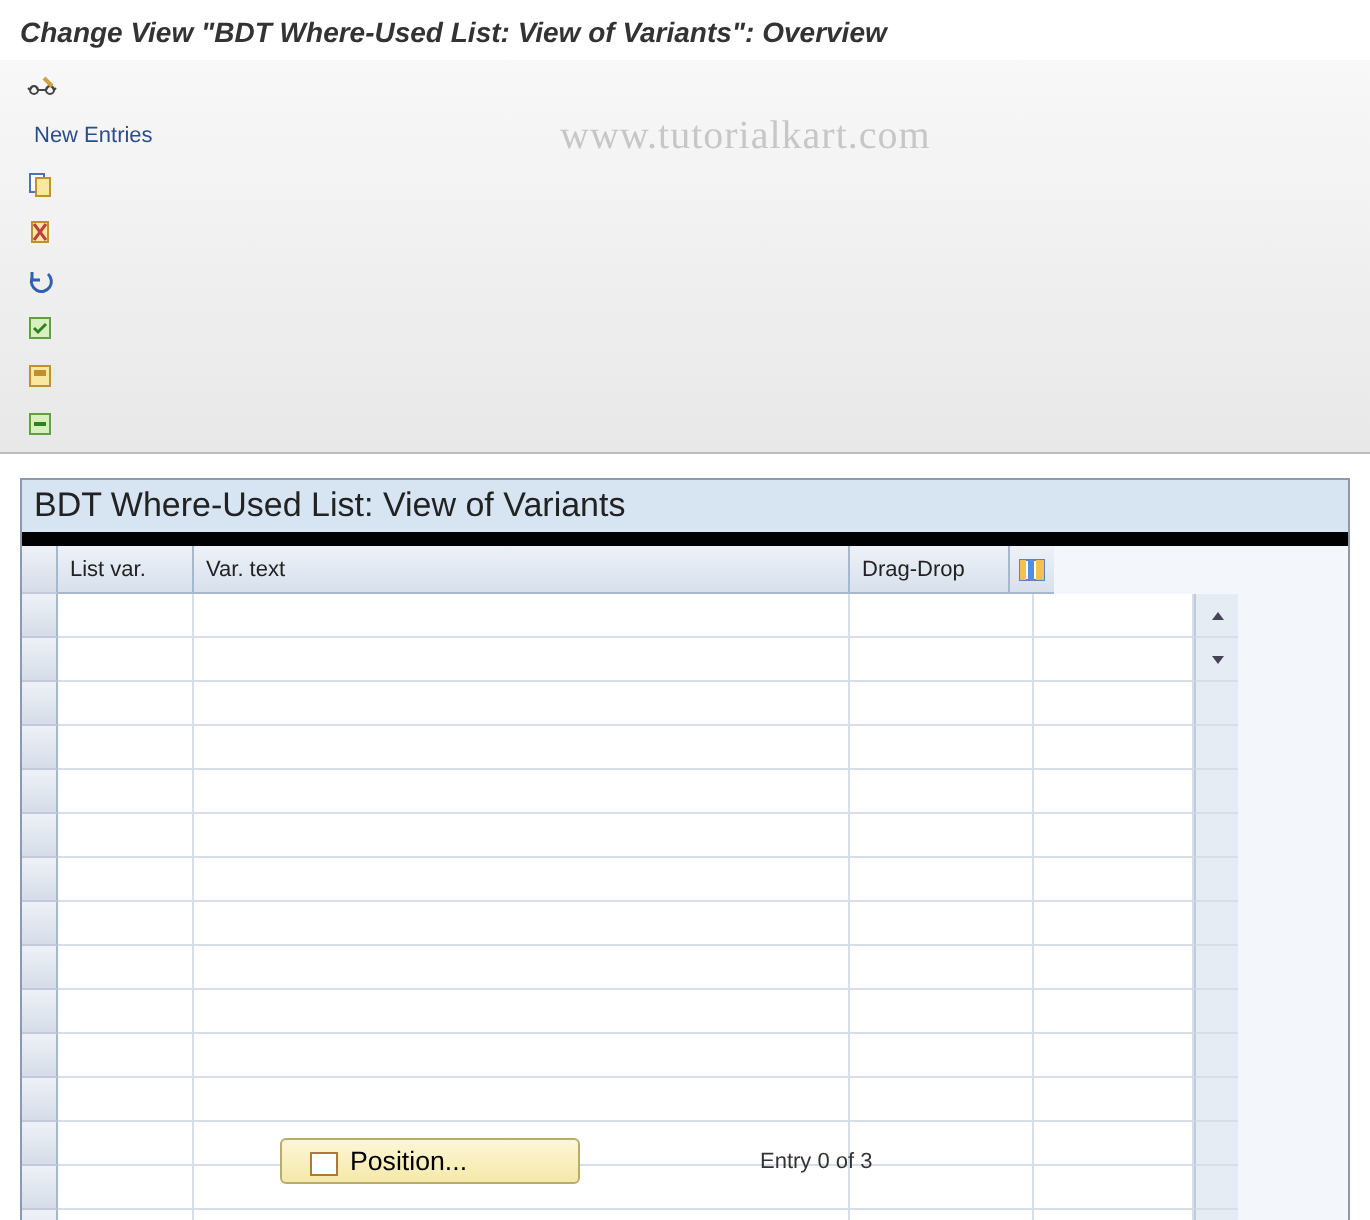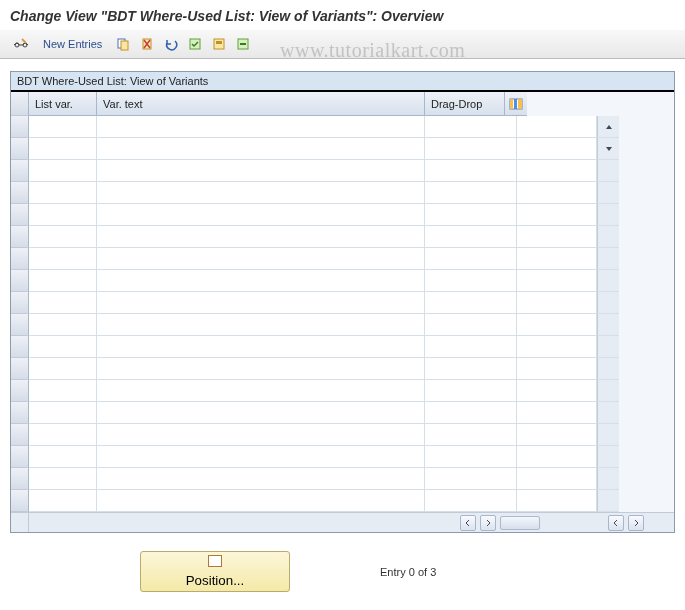--- a/index.html
+++ b/index.html
@@ -21,20 +21,21 @@
       background: #fff;
     }
     .toolbar {
       display: flex;
       align-items: flex-start;
       gap: 4px;
       padding: 4px 10px;
       border-bottom: 1px solid #bbb;
       background: linear-gradient(#f8f8f8, #e8e8e8);
       position: relative;
+      flex-direction: column;
     }
     .toolbar-btn {
       display: inline-flex;
       align-items: center;
       justify-content: center;
       height: 20px;
       min-width: 20px;
       border: 1px solid transparent;
       background: transparent;
       border-radius: 3px;
@@ -42,38 +43,38 @@
       padding: 0 2px;
     }
     .toolbar-new-entries {
       color: #2a4d8f;
       padding: 0 6px;
       font-size: 11px;
     }
     .watermark {
       position: absolute;
       left: 280px;
-      top: 9px;
+      top: 27px;
       font-size: 20px;
       color: rgba(160,160,160,0.55);
       font-family: Georgia, serif;
       pointer-events: none;
       letter-spacing: 0.5px;
     }
     .table-area {
       margin: 12px 10px 0;
       border: 1px solid #8d9aae;
       background: #f3f6fb;
       position: relative;
     }
     .table-title {
       background: #d7e4f2;
-      border-bottom: 2px solid #000000;
+      border-bottom: 7px solid #000000;
       padding: 3px 6px;
-      font-size: 11px;
+      font-size: 17px;
       color: #222;
     }
     .table-wrapper {
       display: flex;
       flex-direction: column;
       position: relative;
     }
     .table-header-row, .table-row {
       display: flex;
       height: 22px;
@@ -156,30 +157,29 @@
       position: absolute;
       bottom: 18px;
       left: 0; right: 0;
       display: flex;
       align-items: center;
       padding: 0 10px;
       gap: 60px;
     }
     .position-btn {
       display: inline-flex;
-      align-items: center;
+      align-items: flex-end;
       gap: 6px;
       background: linear-gradient(#fcf6d8, #f5e9a8);
       border: 1px solid #b8ac6c;
       border-radius: 3px;
       padding: 3px 14px;
       cursor: pointer;
       margin-left: 130px;
       min-width: 150px;
-      flex-direction: column;
     }
     .position-btn .icon-box {
       width: 14px; height: 12px;
       background: #fff;
       border: 1px solid #b07838;
     }
     .entry-text { color: #333; margin-left: 30px; }
     svg { display: block; }
   </style>
 </head>

